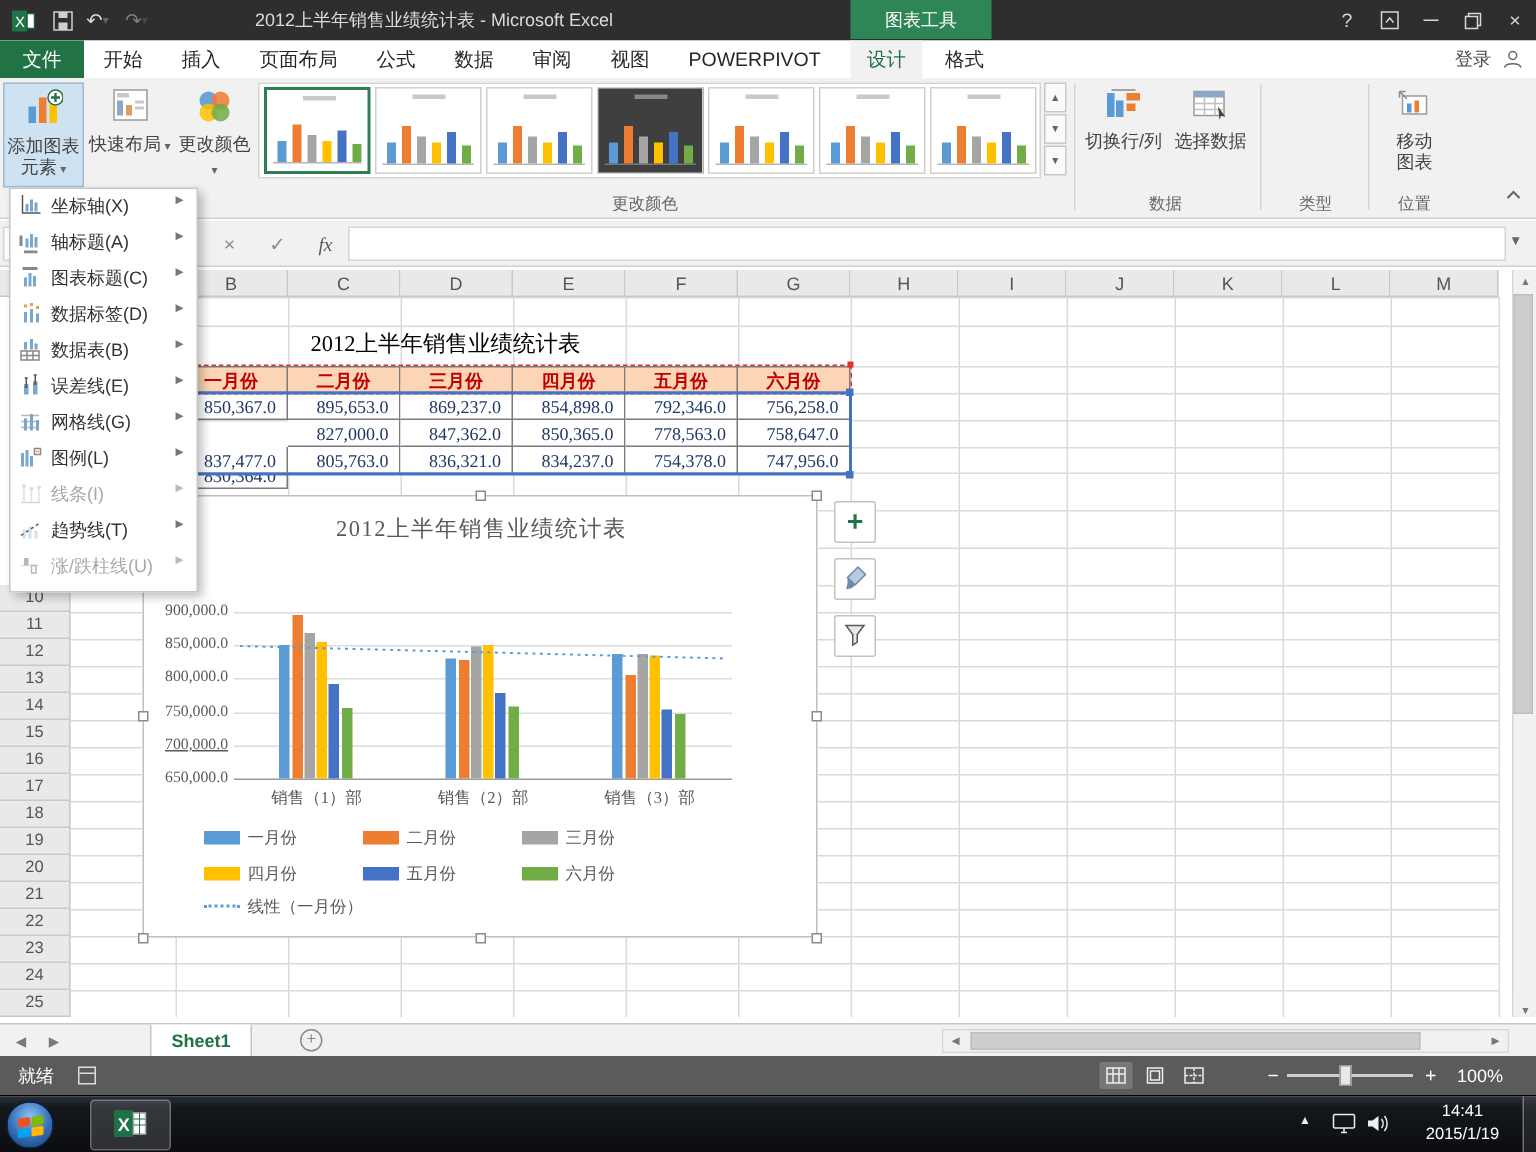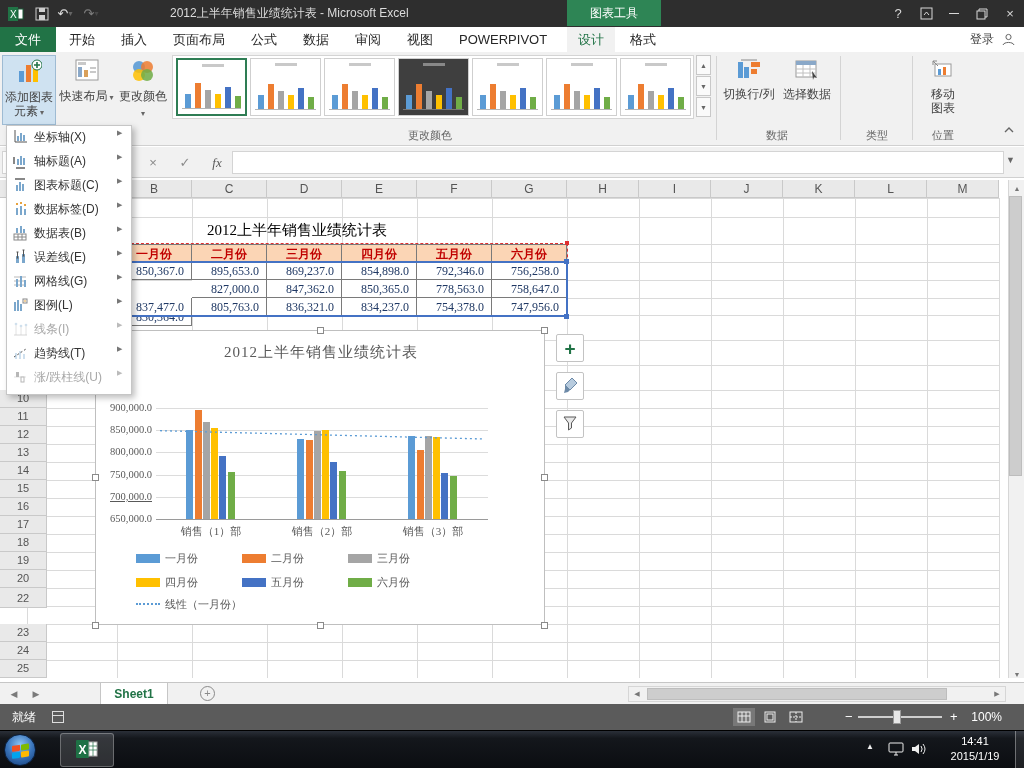--- a/index.html
+++ b/index.html
@@ -429,21 +429,21 @@
         <div class="rowhead" style="top: 248px; height: 18px; line-height: 17px;">12</div>
         <div class="rowhead" style="top: 266px; height: 18px; line-height: 17px;">13</div>
         <div class="rowhead" style="top: 284px; height: 18px; line-height: 17px;">14</div>
         <div class="rowhead" style="top: 302px; height: 18px; line-height: 17px;">15</div>
         <div class="rowhead" style="top: 320px; height: 18px; line-height: 17px;">16</div>
         <div class="rowhead" style="top: 338px; height: 18px; line-height: 17px;">17</div>
         <div class="rowhead" style="top: 356px; height: 18px; line-height: 17px;">18</div>
         <div class="rowhead" style="top: 374px; height: 18px; line-height: 17px;">19</div>
         <div class="rowhead" style="top: 392px; height: 18px; line-height: 17px;">20</div>
         <div class="rowhead" style="top: 410px; height: 18px; line-height: 17px;">21</div>
-        <div class="rowhead" style="top: 412px; height: 18px; line-height: 17px;">22</div>
+        <div class="rowhead" style="top: 428px; height: 18px; line-height: 17px;">22</div>
         <div class="rowhead" style="top: 446px; height: 18px; line-height: 17px;">23</div>
         <div class="rowhead" style="top: 464px; height: 18px; line-height: 17px;">24</div>
         <div class="rowhead" style="top: 482px; height: 18px; line-height: 17px;">25</div>
       </div>
     <div id="table-layer">
         <div class="cell" id="sheet-title" style="left: 27px; top: 39px; width: 540px; height: 27px;">2012上半年销售业绩统计表</div>
         <div class="cell mhead" style="left: 117px; top: 66px; width: 75px; height: 18px;">一月份</div>
         <div class="cell mhead" style="left: 192px; top: 66px; width: 75px; height: 18px;">二月份</div>
         <div class="cell mhead" style="left: 267px; top: 66px; width: 75px; height: 18px;">三月份</div>
         <div class="cell mhead" style="left: 342px; top: 66px; width: 75px; height: 18px;">四月份</div>

